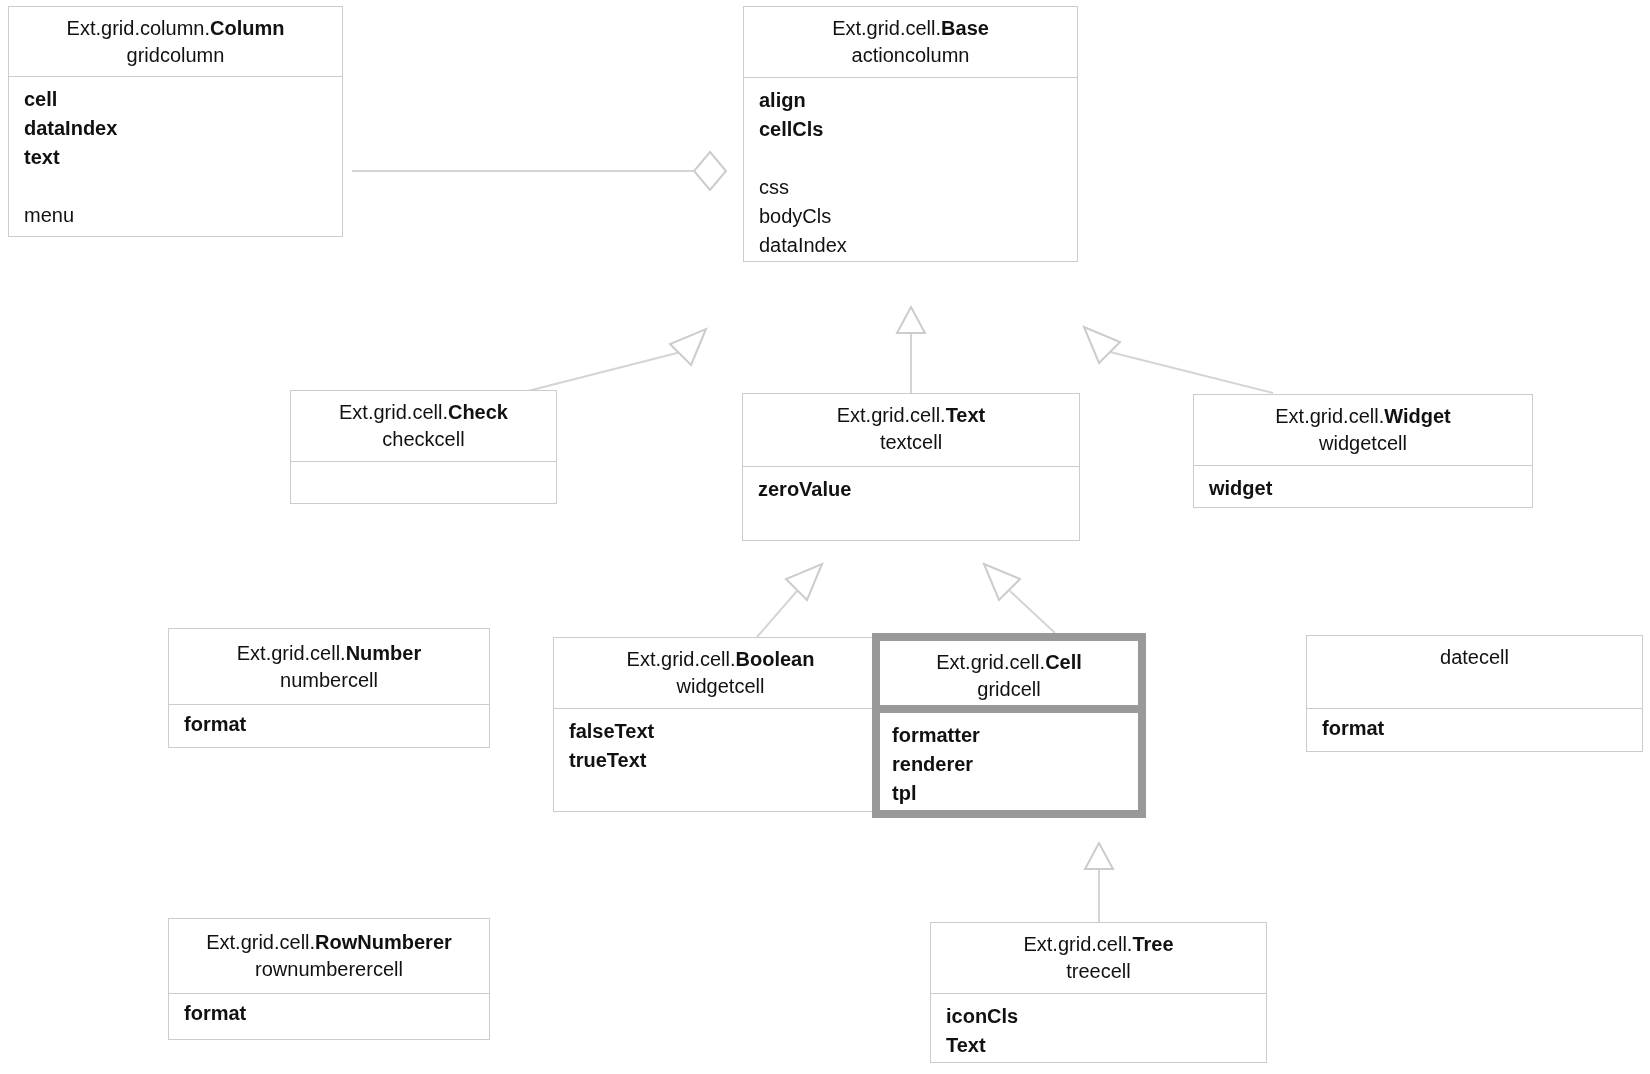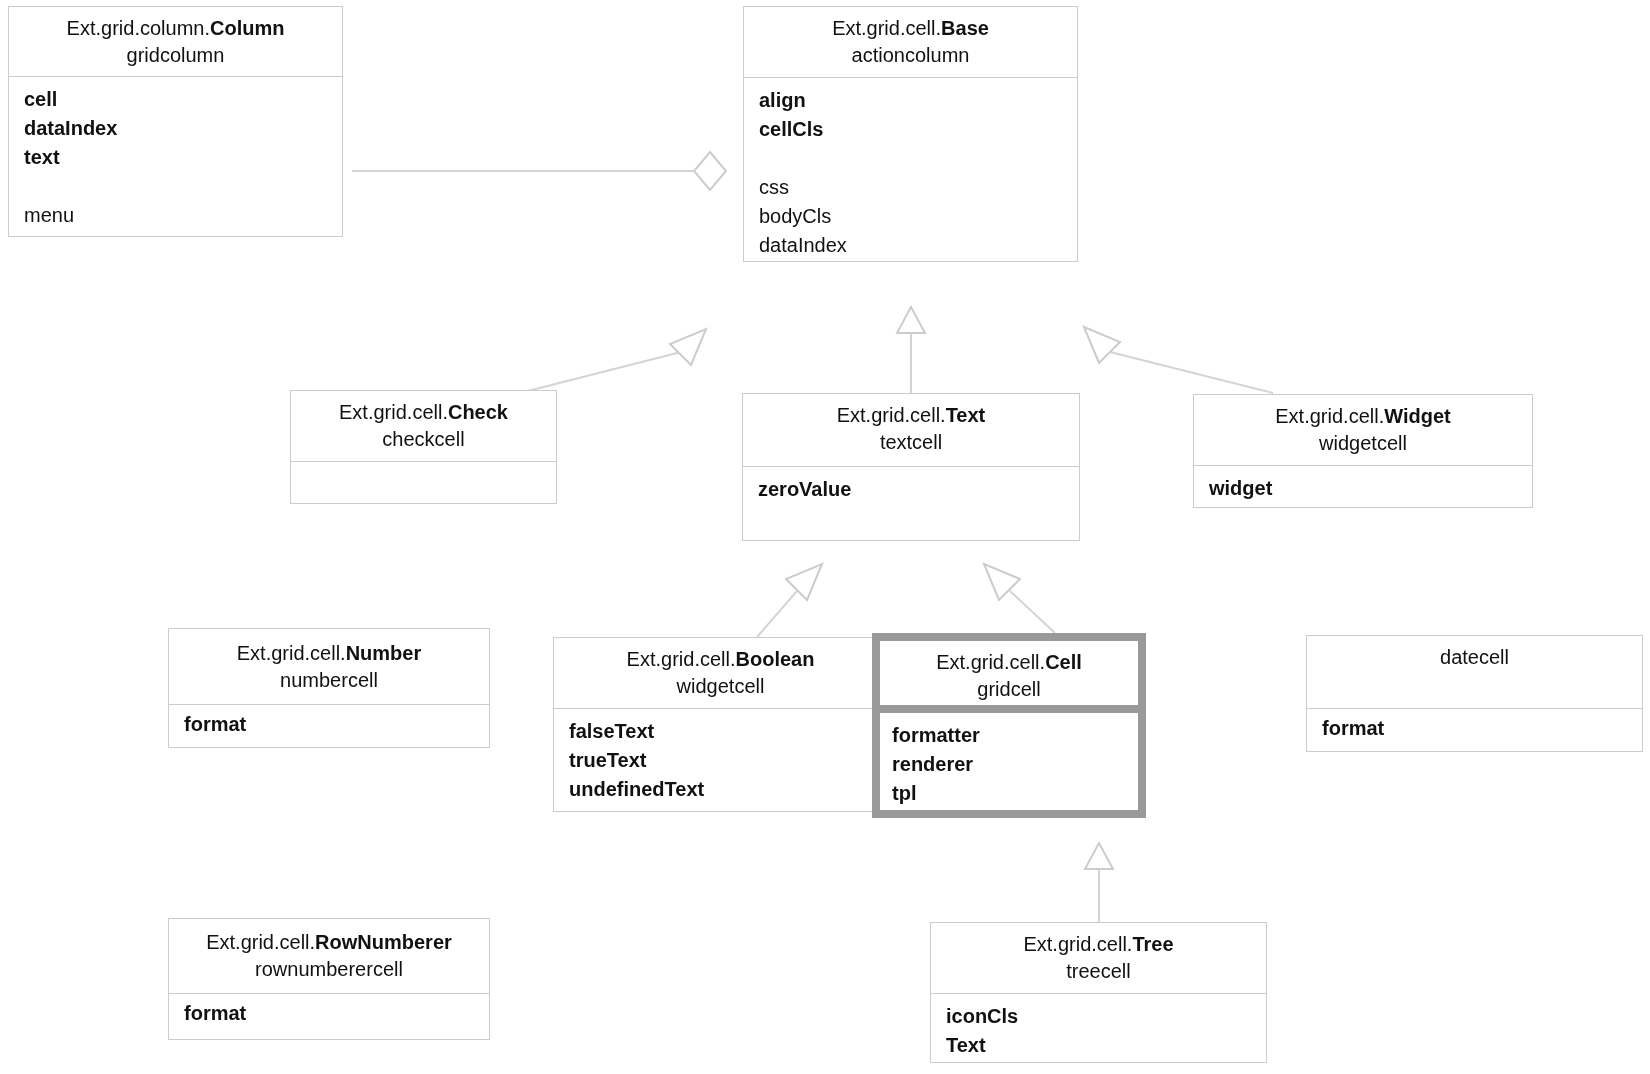--- a/index.html
+++ b/index.html
@@ -147,21 +147,20 @@
   </div>
 
   <div class="uml-box" style="left:553px;top:637px;width:335px;height:175px">
     <div class="hdr" style="height:71px">
       <div class="t"><span>Ext.grid.cell.</span><b>Boolean</b></div>
       <div class="x">widgetcell</div>
     </div>
     <div class="bd">
       <div class="f b">falseText</div>
       <div class="f b">trueText</div>
-      <div class="f b">undefinedText</div>
     </div>
   </div>
 
   <div class="uml-box hl" style="left:872px;top:633px;width:274px;height:185px">
     <div class="hdr" style="height:72px">
       <div class="t"><span>Ext.grid.cell.</span><b>Cell</b></div>
       <div class="x">gridcell</div>
     </div>
     <div class="bd">
       <div class="f b">formatter</div>

